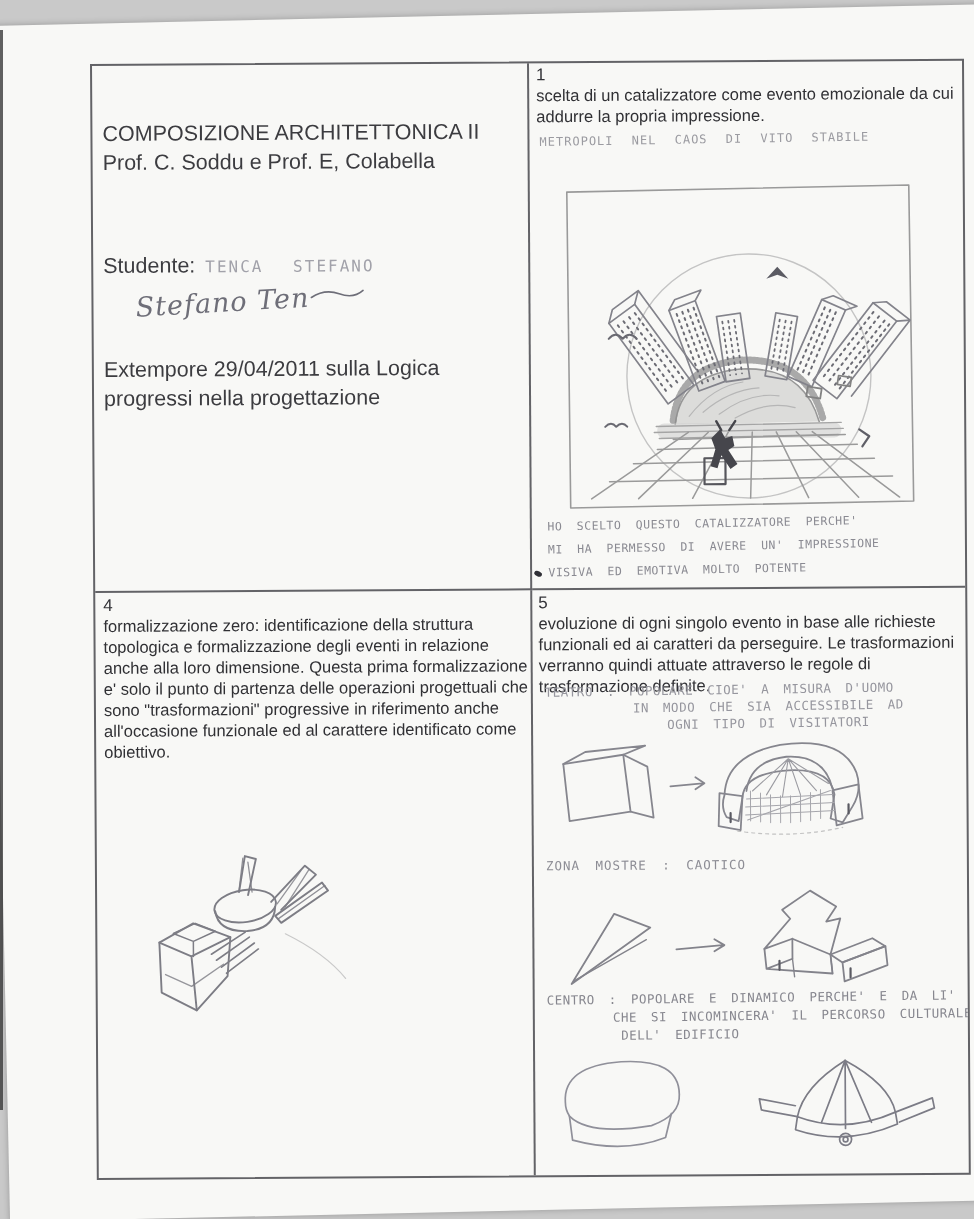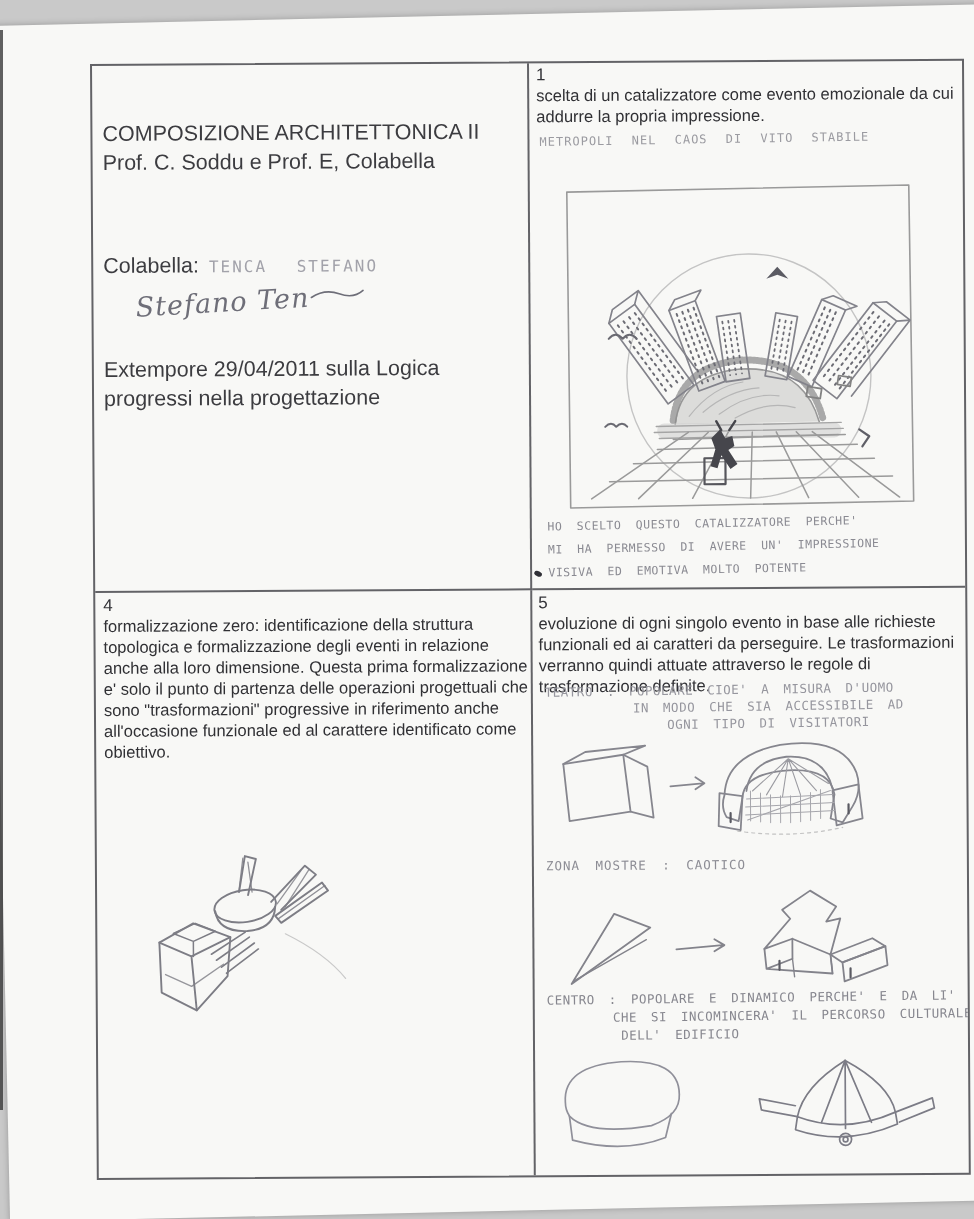--- a/index.html
+++ b/index.html
@@ -56,21 +56,21 @@
 
   <div class="tableWrap">
     <div class="grid">
 
       <div class="cell c-tl">
         <div class="course">
           <div>COMPOSIZIONE ARCHITETTONICA II</div>
           <div>Prof. C. Soddu e Prof. E, Colabella</div>
         </div>
         <div class="studente">
-          <span>Colabella:</span><span class="hw-name">TENCA STEFANO</span>
+          <span>Studente:</span><span class="hw-name">TENCA STEFANO</span>
         </div>
         <div class="signature">
           <span>Stefano Ten</span><svg width="56" height="16" viewBox="0 0 56 16" style="vertical-align:2px">
               <path d="M2,9 Q16,1 30,7 T54,5" fill="none" stroke="#6e6e78" stroke-width="1.6" stroke-linecap="round"></path>
             </svg>
         </div>
         <div class="extempore">
           <div>Extempore 29/04/2011 sulla Logica</div>
           <div>progressi nella progettazione</div>
         </div>

